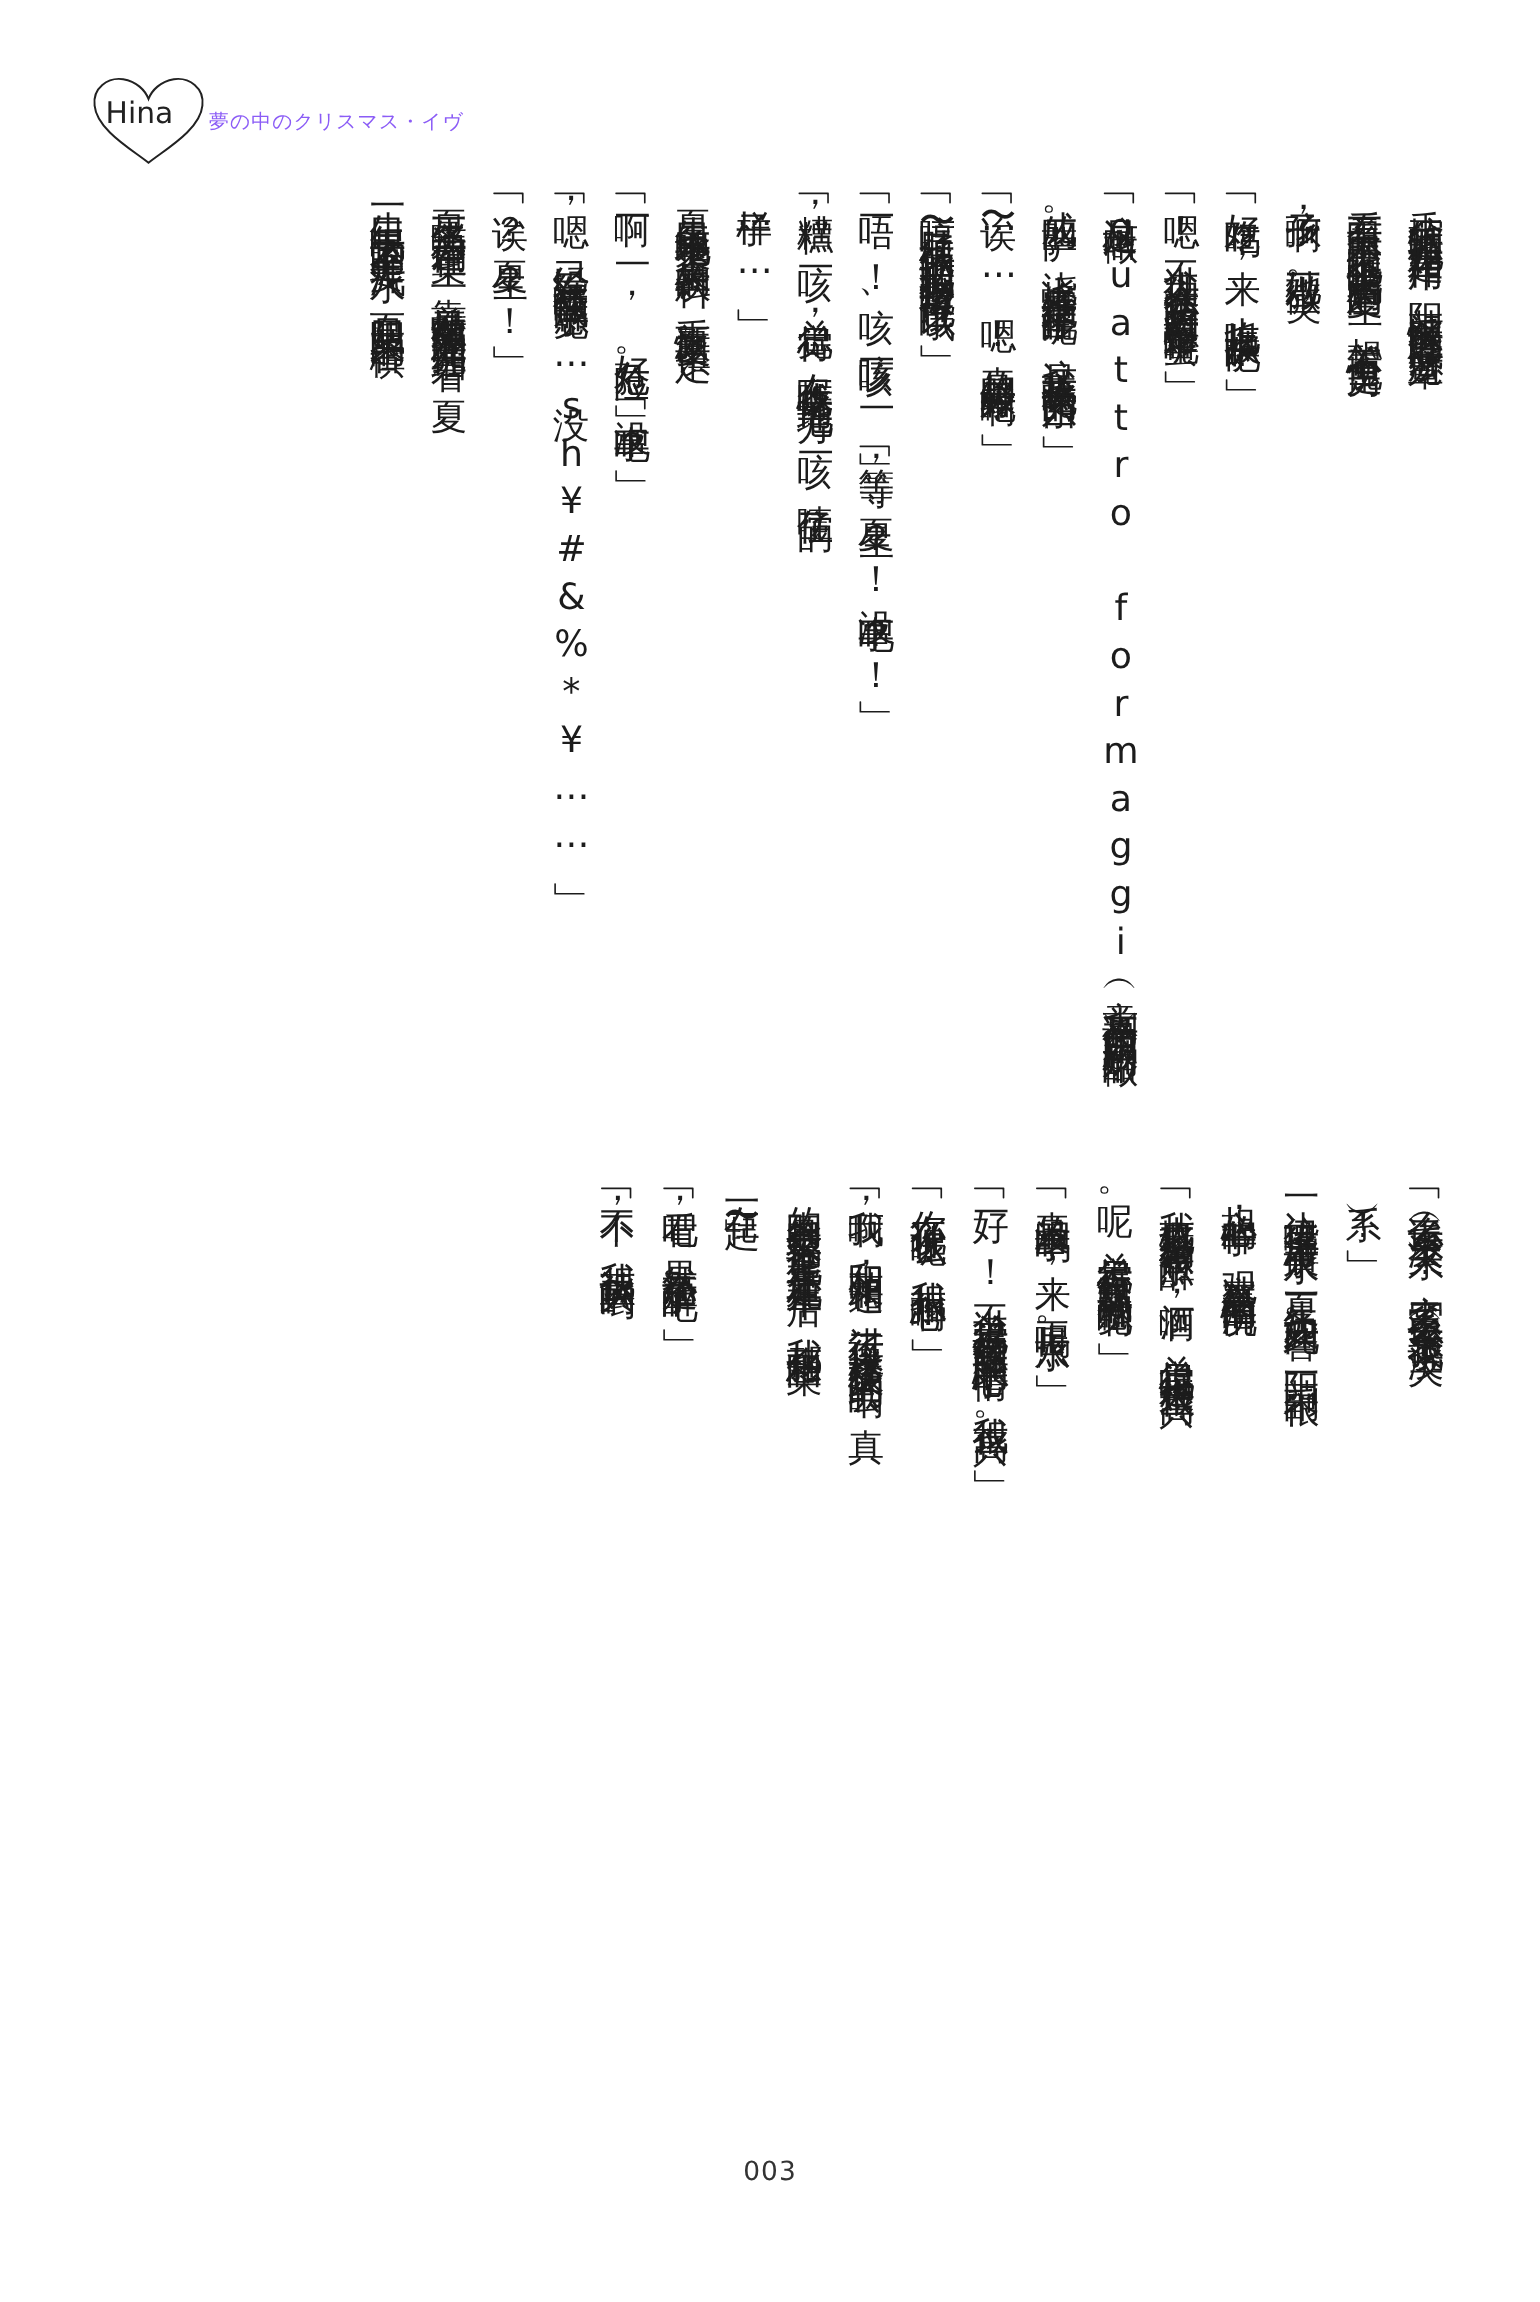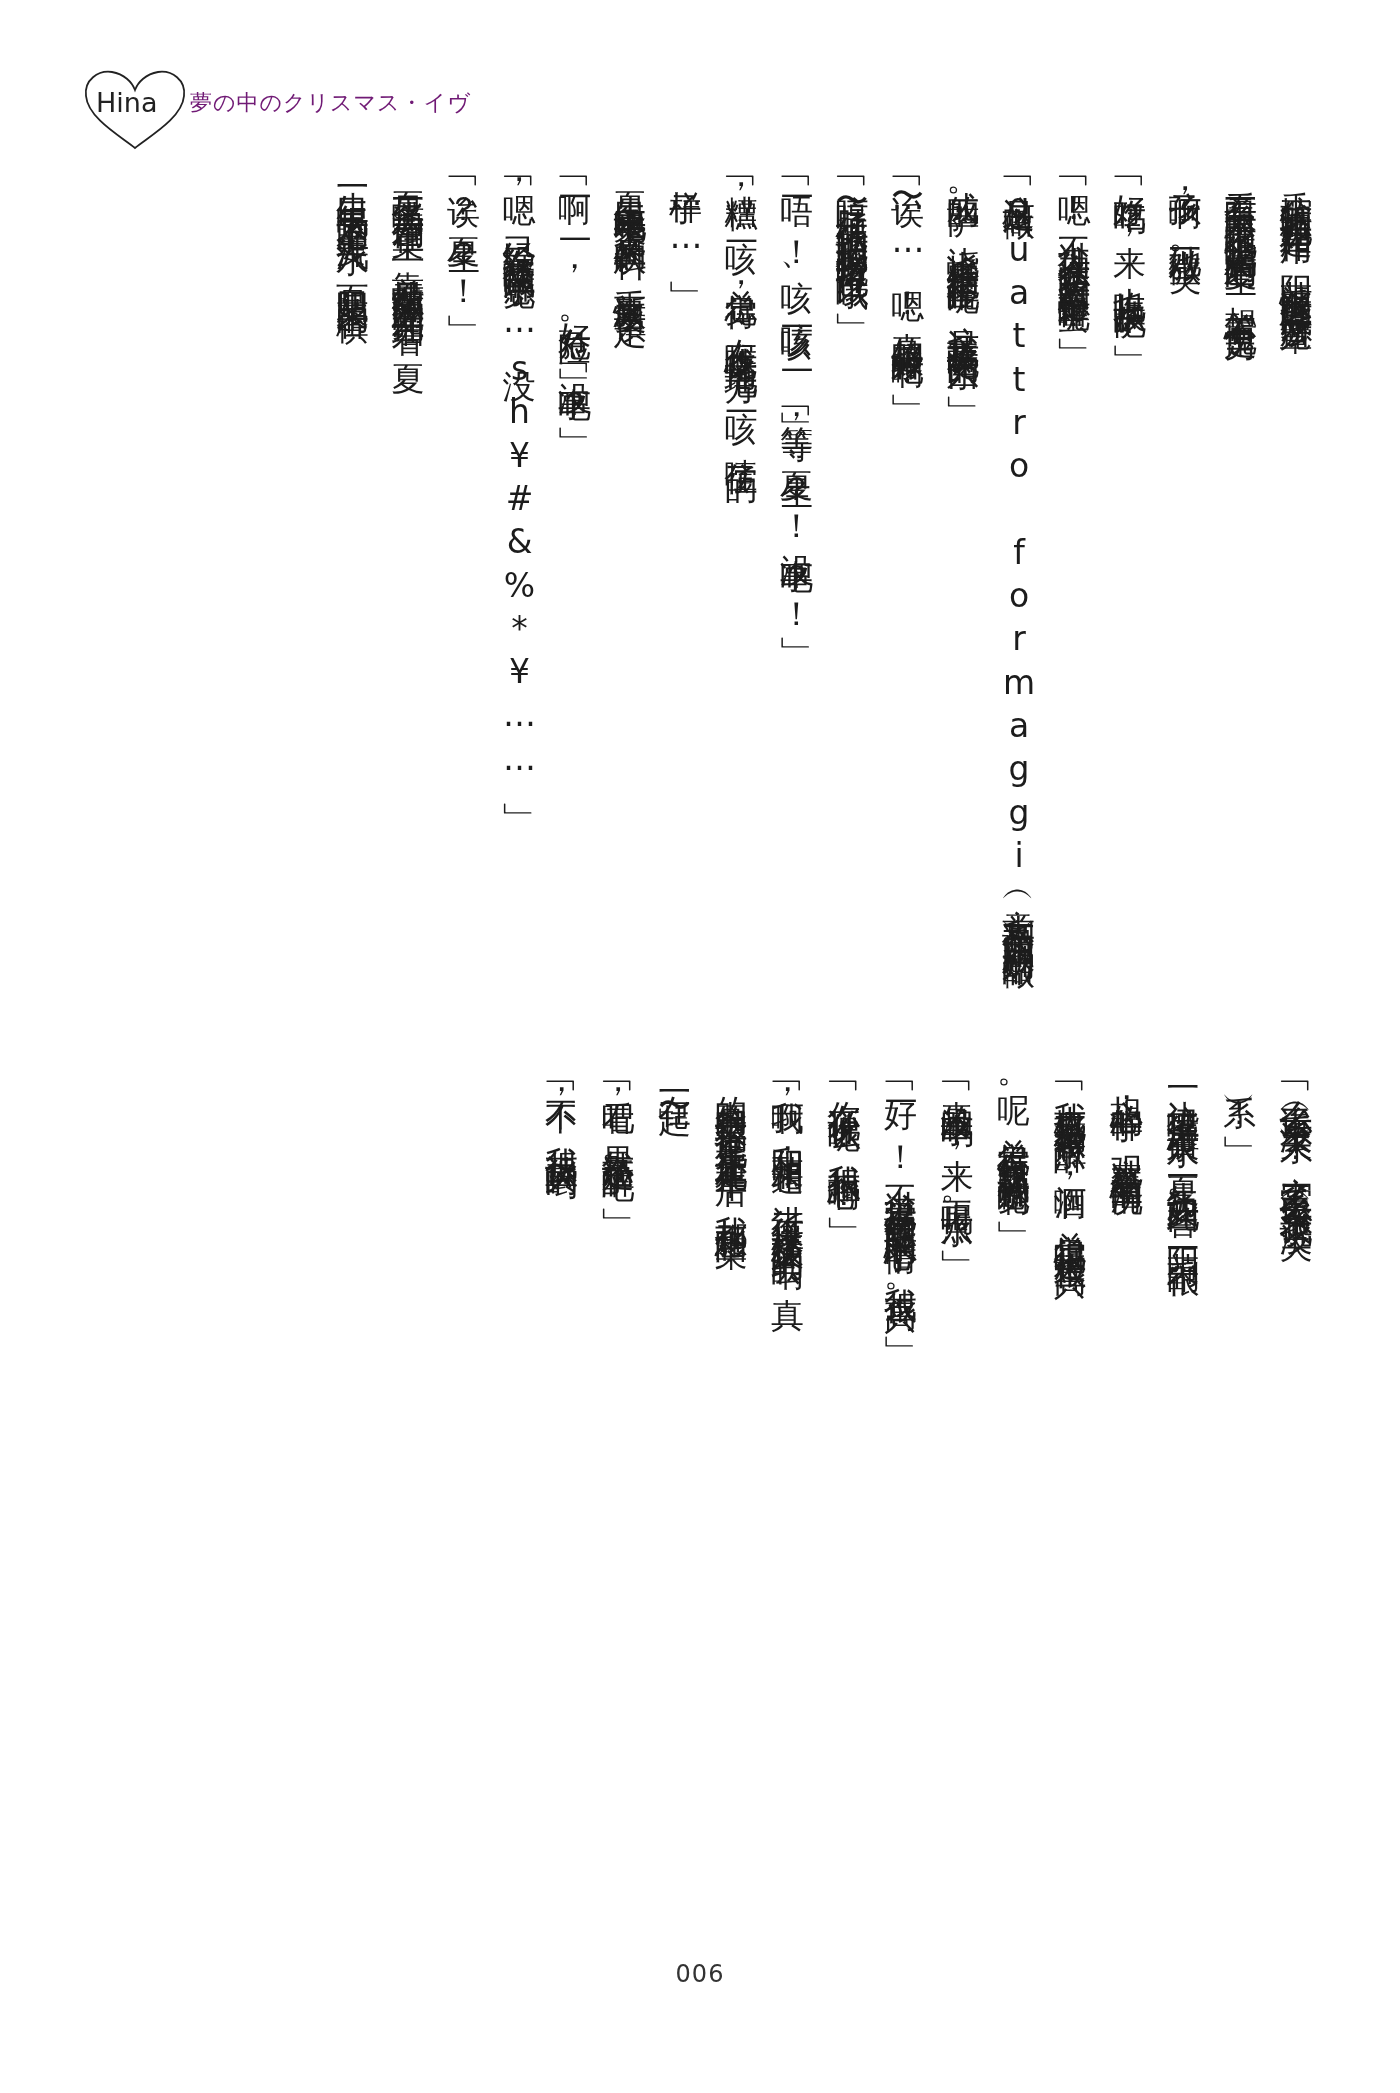--- a/index.html
+++ b/index.html
@@ -1,20 +1,20 @@
 <!DOCTYPE html>
 <html><head>
 <meta charset="utf-8">
 <style>
   html, body { margin:0; padding:0; background:#ffffff; }
   body { width:1400px; height:2093px; position:relative; overflow:hidden;
          font-family:"DejaVu Sans", sans-serif; color:#1a1a1a; }
   .header { position:absolute; left:80px; top:66px; width:560px; height:90px; }
   .logo { position:absolute; left:0; top:0; width:110px; height:90px; }
-  .series-title { position:absolute; left:110px; top:22px; font-size:22px; color:#701a75;
+  .series-title { position:absolute; left:110px; top:32px; font-size:18px; color:#8b5cf6;
                   letter-spacing:1px; white-space:nowrap; }
   .block { position:absolute; }
   .col { position:absolute; top:0; writing-mode:vertical-rl; text-orientation:upright;
          font-family:"DejaVu Sans", sans-serif; font-size:33px; line-height:1;
          letter-spacing:4.3px; white-space:nowrap; color:#1c1c1c; }
   .page-number { position:absolute; left:0; width:1400px; top:1960px; text-align:center;
                  font-size:24px; color:#333; letter-spacing:1px; }
 </style>
 </head>
 <body>
@@ -57,13 +57,13 @@
     <div class="col" style="left: 941px;">「真的没事吗？来，再喝点水。」</div>
     <div class="col" style="left: 884.5px;">「好—！不过总觉得有点理解阳菜的心情了，我很高兴。」</div>
     <div class="col" style="left: 828px;">「你在说什么呢！我很担心啊！」</div>
     <div class="col" style="left: 771.5px;">「我啊，和阳菜相遇，进行了像这样棒极了的约会呐，真</div>
     <div class="col" style="left: 715px;">的真的很幸福〜不论是几年后还是几十年后，我都想和阳菜</div>
     <div class="col" style="left: 658.5px;">在一起〜」</div>
     <div class="col" style="left: 602px;">「看吧，果然还是醉了吧。」</div>
     <div class="col" style="left: 545.5px;">「不不，我很认真的哟〜」</div>
   </div>
 
-<div class="page-number">006</div>
+<div class="page-number">003</div>
 
 </body></html>

